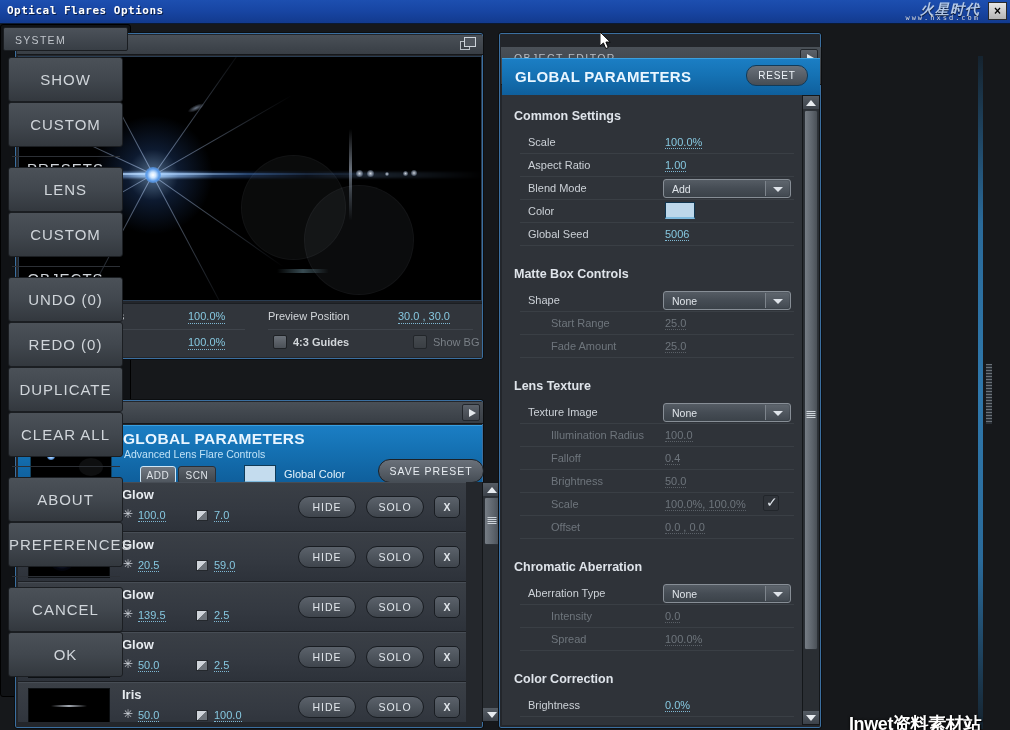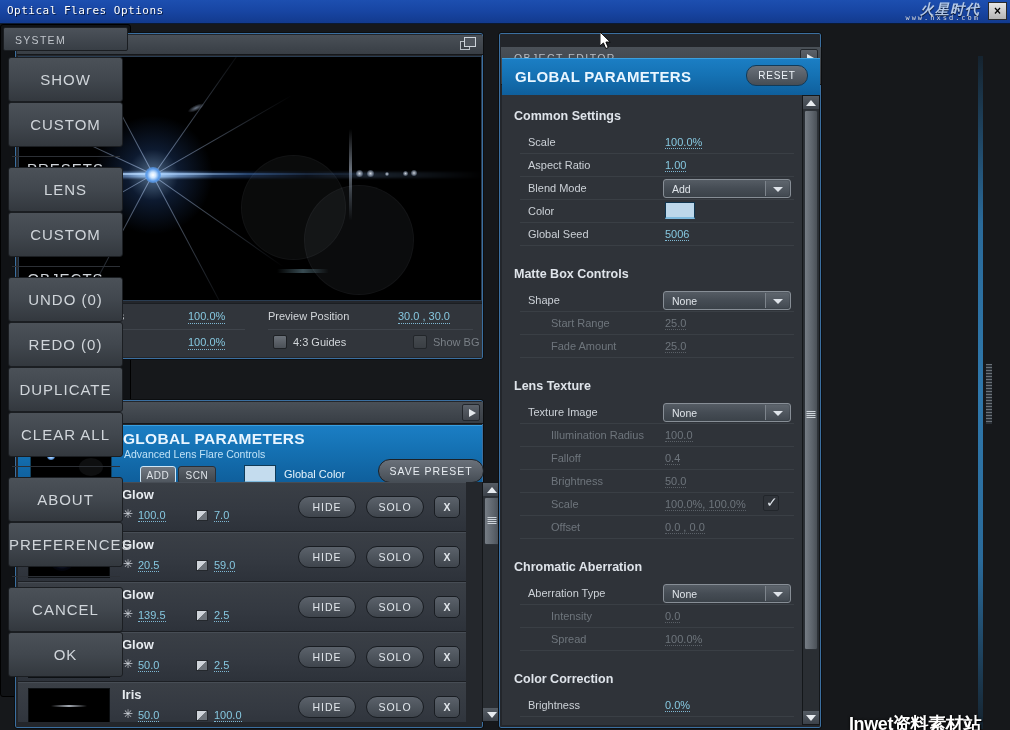--- a/index.html
+++ b/index.html
@@ -17,21 +17,21 @@
 
   
   .titlebar {
     position: absolute; left: 0; top: 0; width: 1010px; height: 24px;
     background: linear-gradient(to bottom, #1d4fb0 0%, #1846a4 45%, #123a8e 100%);
     border-bottom: 1px solid #0b1a33;
   }
   .titlebar .tb-text {
     position: absolute; left: 7px; top: 4px;
     font-family: "DejaVu Sans Mono", monospace;
-    font-size: 11px; font-weight: normal; color: #ffffff;
+    font-size: 11px; font-weight: bold; color: #ffffff;
     letter-spacing: .5px;
     text-shadow: 1px 1px 0 #00000090;
   }
   .tb-logo {
     position: absolute; right: 24px; top: 0px; width: 140px; height: 24px;
     overflow: hidden;
   }
   .tb-logo .lg1 {
     position: absolute; right: 6px; top: 1px;
     font-family: Liberation Sans, sans-serif;
@@ -548,21 +548,21 @@
           <div class="pval" style="left:130px;">30.0 , 30.0</div>
         </div>
         <div class="prow-sep" style="left:250px;top:25px;width:205px;"></div>
 
         <div class="prow" style="left:12px;top:26px;width:220px;">
           <div class="plbl">Preview Scale</div>
           <div class="pval" style="left:158px;">100.0%</div>
         </div>
 
         <div class="chk" style="left:255px;top:31px;"></div>
-        <div class="chk-lbl" style="left:275px;top:32px;">4:3 Guides</div>
+        <div class="chk-lbl" style="left:275px;top:32px;font-weight:bold;">4:3 Guides</div>
 
         <div class="chk dim" style="left:395px;top:31px;"></div>
         <div class="chk-lbl dim" style="left:415px;top:32px;">Show BG</div>
       </div>
     </div>
 
     <div class="panel" id="stackPanel">
       <div id="stackHead">
         <div class="lbl">OBJECT STACK</div>
         <div class="arrow-btn"></div>

